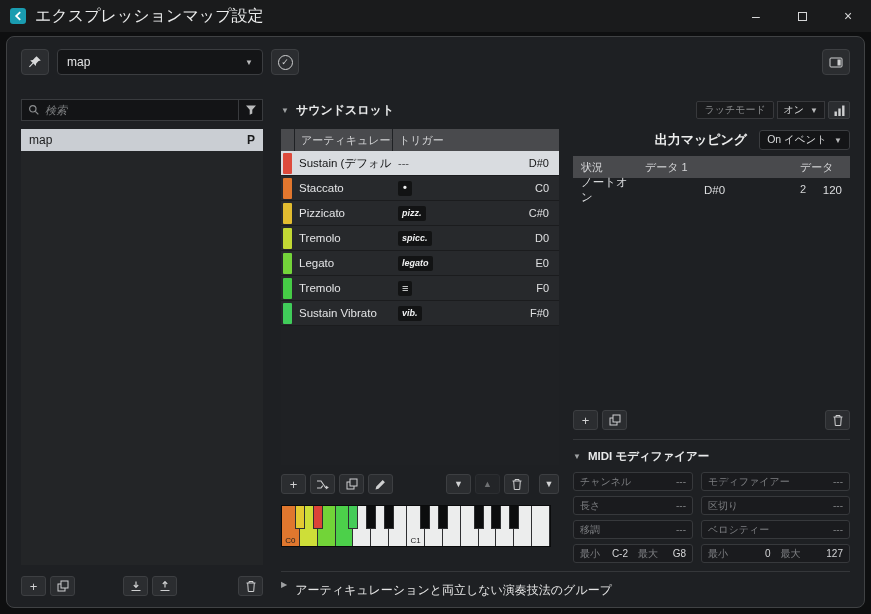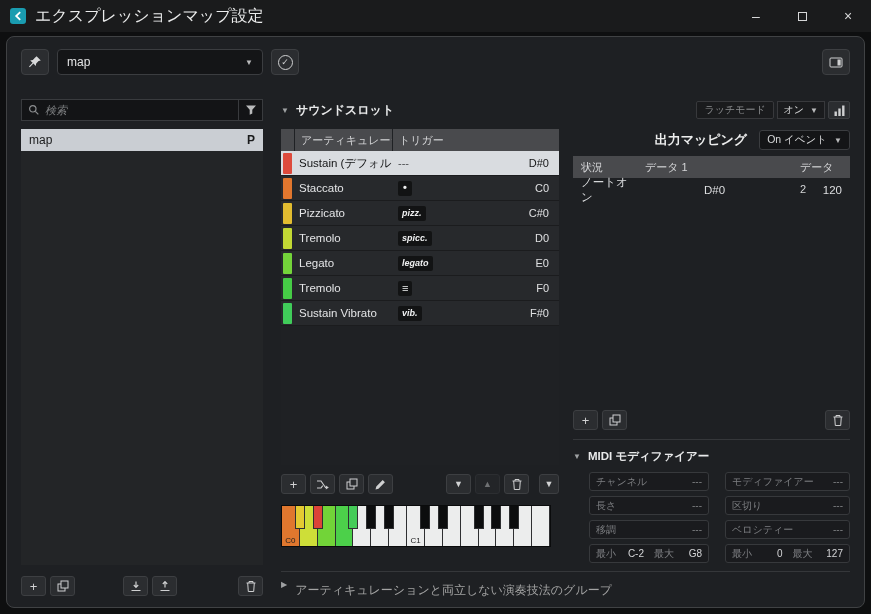--- a/index.html
+++ b/index.html
@@ -126,32 +126,32 @@
   .or-status { width:64px; padding-left:8px; }
   .or-d1 { flex:1; text-align:center; }
   .or-d2 { width:58px; text-align:right; padding-right:8px; }
   .out-spacer { flex:1; }
   .out-buttons { height:20px; display:flex; align-items:center; gap:4px; flex:none; }
   .out-buttons .spacer { flex:1; }
 
   .midi-section { margin-top:9px; border-top:1px solid #35373a; padding-top:9px; flex:none; }
   .midi-header { display:flex; align-items:center; margin-bottom:8px; }
   .midi-title { margin-left:7px; font-size:11.5px; font-weight:bold; color:#e9eaeb; }
-  .midi-grid { display:grid; grid-template-columns:120px 1fr; gap:5px 16px;margin-left:16px; }
+  .midi-grid { display:grid; grid-template-columns:120px 1fr; gap:5px 8px; }
   .m-field { height:19px; background:#1a1b1e; border:1px solid #37393c; border-radius:3px;
     display:flex; align-items:center; padding:0 6px; }
   .m-label { flex:1; font-size:10px; color:#7d7f82; white-space:nowrap; overflow:hidden; }
   .m-value { font-size:10px; color:#7d7f82; }
   .m-range .m-label { flex:none; }
   .m-rvalue { flex:1; text-align:right; font-size:10px; color:#d5d6d8; }
   .m-range .gap8 { width:10px; flex:none; }
 
   .collapse-bar { height:26px; margin-top:8px; border-top:1px solid #35373a;
     display:flex; align-items:center; flex:none; }
-  .cb-title { margin-left:8px; font-size:12px; color:#a3a3a3;margin-top:12px; }
+  .cb-title { margin-left:8px; font-size:12px; color:#e5e5e5;margin-top:12px; }
 </style>
 </head>
 <body>
 
 <div class="titlebar">
   <span class="app-icon">
     <svg width="16" height="16" viewBox="0 0 16 16">
         <rect width="16" height="16" rx="3" fill="#1a9cb0"></rect>
         <path d="M10.2 4.2 L6.2 8 L10.2 11.8" stroke="#ffffff" stroke-width="1.8" fill="none"></path>
       </svg>

